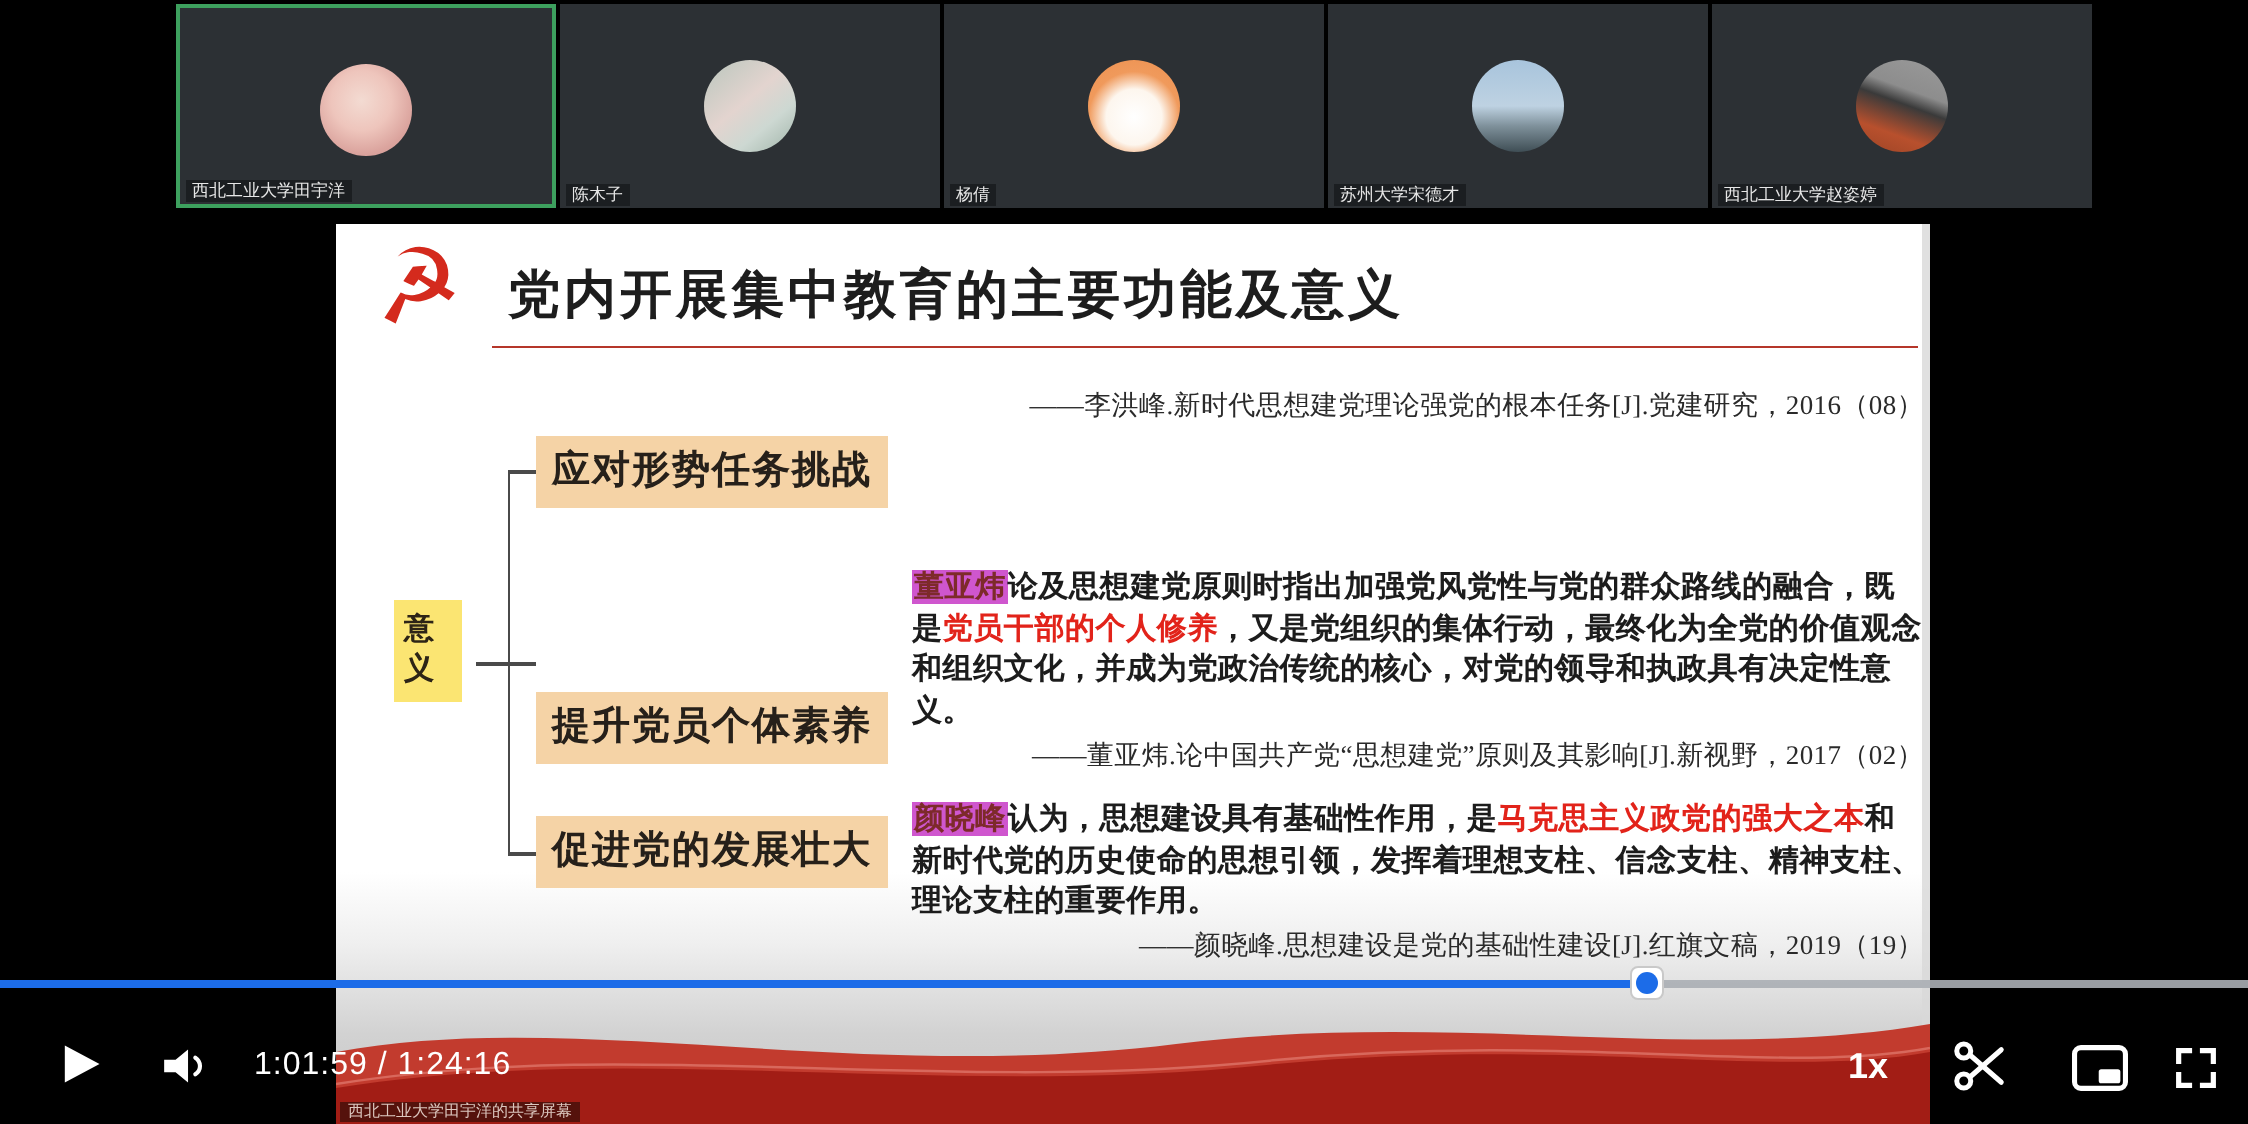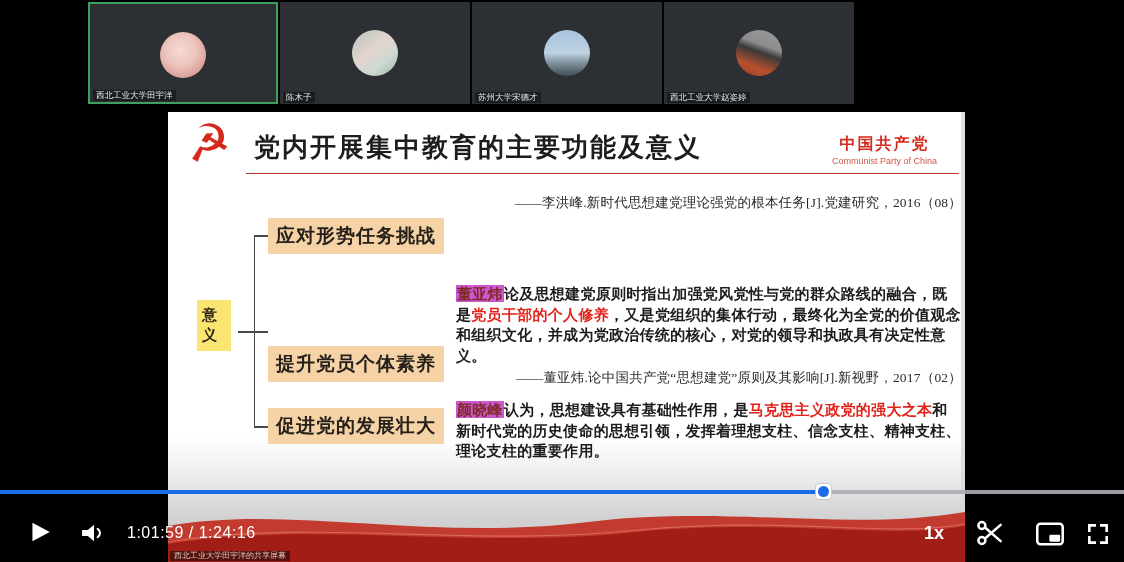--- a/index.html
+++ b/index.html
@@ -88,40 +88,40 @@
     <div class="tile active">
       <div class="avatar avatar-1"></div>
       <div class="tile-name">西北工业大学田宇洋</div>
     </div>
 
     <div class="tile">
       <div class="avatar avatar-2"></div>
       <div class="tile-name">陈木子</div>
     </div>
 
+    <div class="tile">
+      <div class="avatar avatar-3"></div>
+      <div class="tile-name">杨倩</div>
+    </div>
 
     <div class="tile">
       <div class="avatar avatar-4"></div>
       <div class="tile-name">苏州大学宋德才</div>
     </div>
 
     <div class="tile">
       <div class="avatar avatar-5"></div>
       <div class="tile-name">西北工业大学赵姿婷</div>
     </div>
   </div>
 
   <div class="slide">
     <div class="slide-edge"></div>
     <div class="emblem">☭</div>
     <div class="slide-title">党内开展集中教育的主要功能及意义</div>
-    <div class="brand">
-      <div class="brand-cn">中国共产党</div>
-      <div class="brand-en">Communist Party of China</div>
-    </div>
     <div class="title-rule"></div>
 
     <div class="root-box">意义</div>
     <div class="vline"></div>
     <div class="stub stub-top"></div>
     <div class="stub stub-mid"></div>
     <div class="stub stub-bot"></div>
     <div id="branches">
         <div class="branch-box branch-1">应对形势任务挑战</div>
         <div class="branch-box branch-2">提升党员个体素养</div>
@@ -131,20 +131,21 @@
     <div class="quotes-col">
         <div class="quote quote-1">
           <div class="quote-cite">——李洪峰.新时代思想建党理论强党的根本任务[J].党建研究，2016（08）</div>
         </div>
         <div class="quote quote-2">
           <p class="quote-body"><span class="hl">董亚炜</span><span class="seg-normal">论及思想建党原则时指出加强党风党性与党的群众路线的融合，既是</span><span class="seg-red">党员干部的个人修养</span><span class="seg-normal">，又是党组织的集体行动，最终化为全党的价值观念和组织文化，并成为党政治传统的核心，对党的领导和执政具有决定性意义。</span></p>
           <div class="quote-cite">——董亚炜.论中国共产党“思想建党”原则及其影响[J].新视野，2017（02）</div>
         </div>
         <div class="quote quote-3">
           <p class="quote-body"><span class="hl">颜晓峰</span><span class="seg-normal">认为，思想建设具有基础性作用，是</span><span class="seg-red">马克思主义政党的强大之本</span><span class="seg-normal">和新时代党的历史使命的思想引领，发挥着理想支柱、信念支柱、精神支柱、理论支柱的重要作用。</span></p>
+          <div class="quote-cite">——颜晓峰.思想建设是党的基础性建设[J].红旗文稿，2019（19）</div>
         </div>
       </div>
 
     <svg class="wave" viewBox="0 0 797 70" preserveAspectRatio="none">
       <path d="M0,34 C120,12 260,50 420,30 C560,13 680,40 797,20 L797,70 L0,70 Z" fill="#c23b2e"></path>
       <path d="M0,52 C150,28 300,58 470,40 C620,26 720,48 797,34 L797,70 L0,70 Z" fill="#a21d15"></path>
       <path d="M0,50 C150,26 300,56 470,38 C620,24 720,46 797,32" fill="none" stroke="#d8685c" stroke-width="1.2"></path>
     </svg>
   </div>
 

